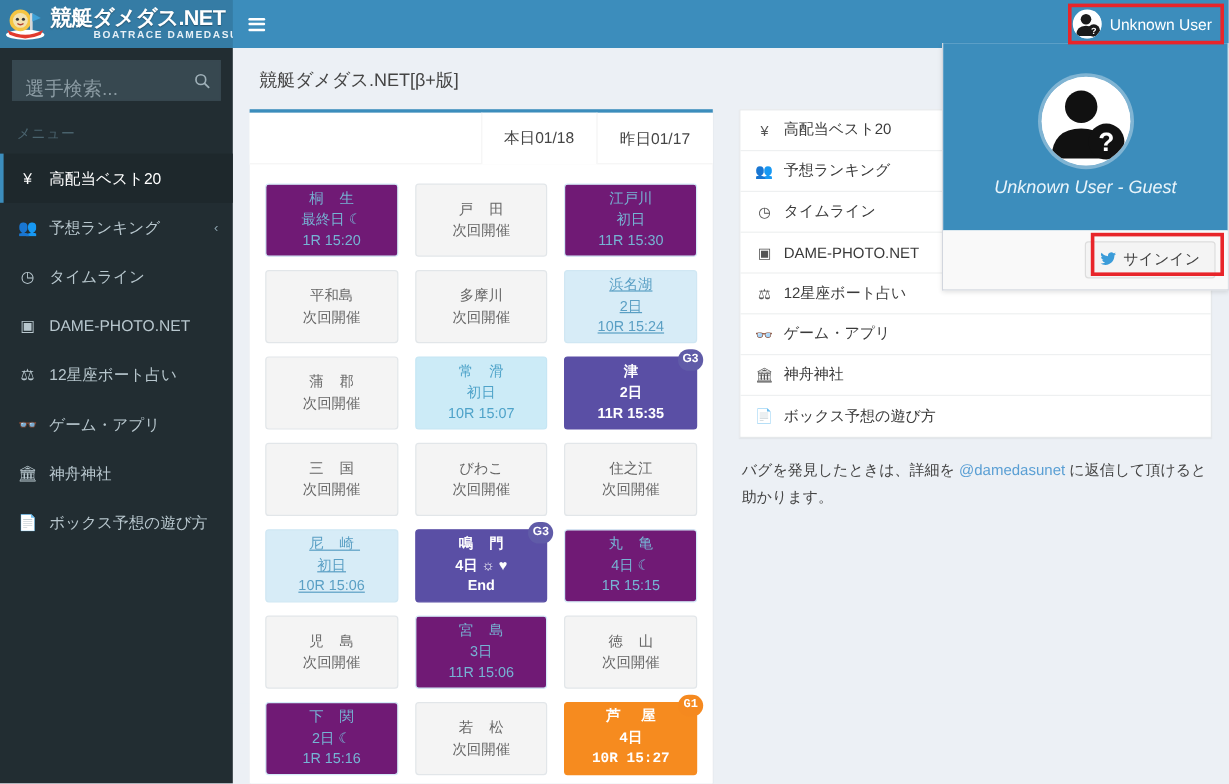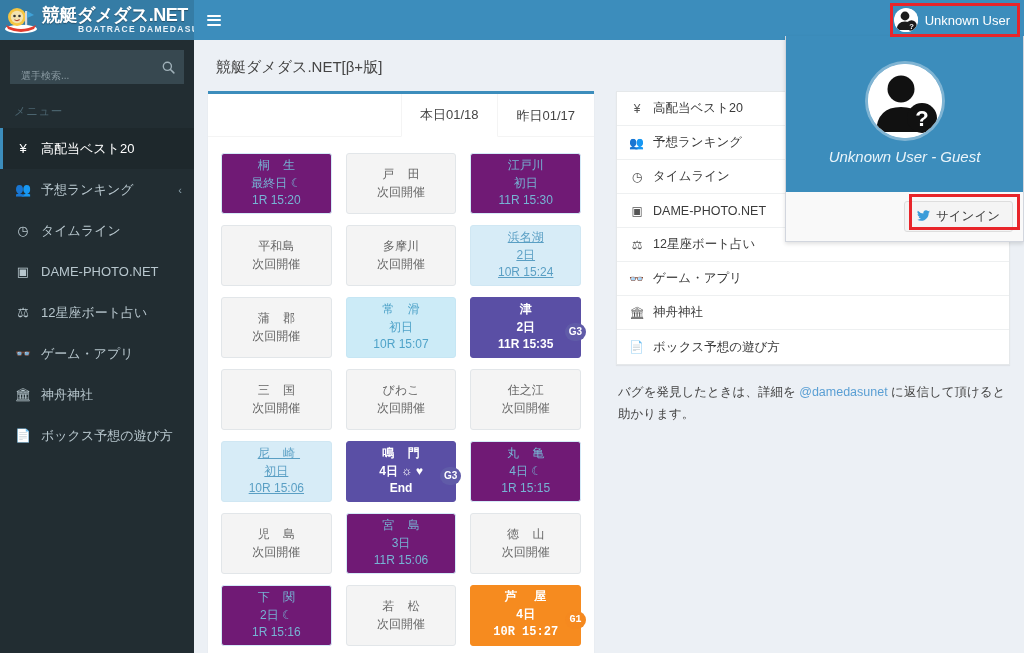--- a/index.html
+++ b/index.html
@@ -79,21 +79,21 @@
     z-index: 20;
   }
   .search-wrap { padding: 10px; }
   .search-box {
     position: relative; height: 34px;
     background: #374850; border: 1px solid #374850;
   }
   .search-box input {
     width: 100%; height: 100%;
     background: transparent; border: 0; outline: none;
-    color: #a3a3a3; font-size: 10px;
+    color: #a3a3a3; font-size: 16px;
     padding: 16px 30px 0 10px;
     font-family: "Liberation Sans", sans-serif;
   }
   .search-box input::placeholder { color: #8a9aa2; }
   .search-btn {
     position: absolute; right: 0; top: 0; width: 30px; height: 100%;
     display:flex; align-items:center; justify-content:center;
     background: transparent; border: 0; cursor: pointer; color:#9fb0b8;
   }
   .menu-header {
@@ -174,21 +174,20 @@
   .vcard.st-pale { background:#701a75; border-color:#d4ebf8; color:#76b4d4; }
   .vcard.st-purple { background:#5a4fa5; border-color:#5a4fa5; color:#fff; font-weight:bold; }
   .vcard.st-orange { background:#f68b1f; border-color:#f68b1f; color:#fff; font-weight:bold;font-family:Liberation Mono, monospace; }
   .badge {
     position:absolute; top:-7px; right:-6px;
     min-width: 21px; height: 18px; padding: 0 4px;
     border-radius: 9px;
     font-size: 10px; font-weight:bold; color:#fff;
     display:flex; align-items:center; justify-content:center;
     line-height:1;
-    margin-top:32px;
   }
   .badge.b-g3 { background:#605ba8; }
   .badge.b-g1 { background:#f5891f; }
 
   
   .rightcol { width: 400px; }
   .linkbox {
     background:#fff; border:1px solid #e5e8ea;
     box-shadow: 0 1px 1px rgba(0,0,0,.05);
   }

